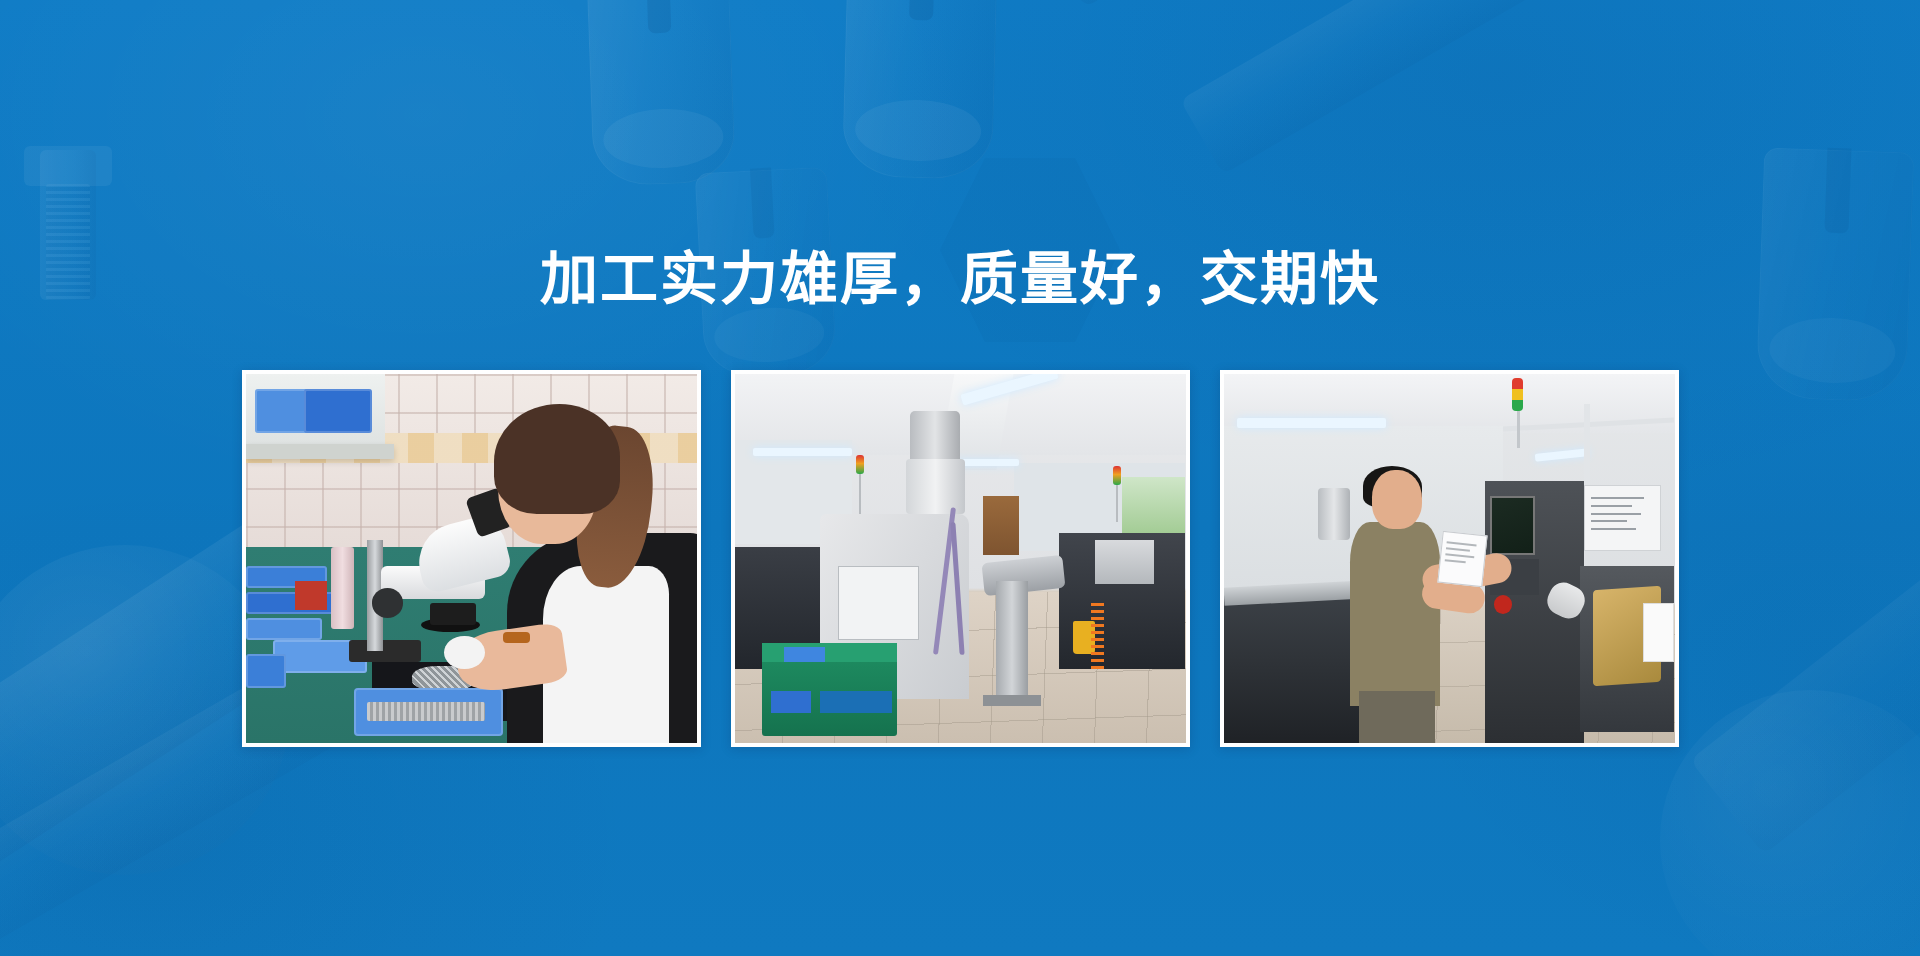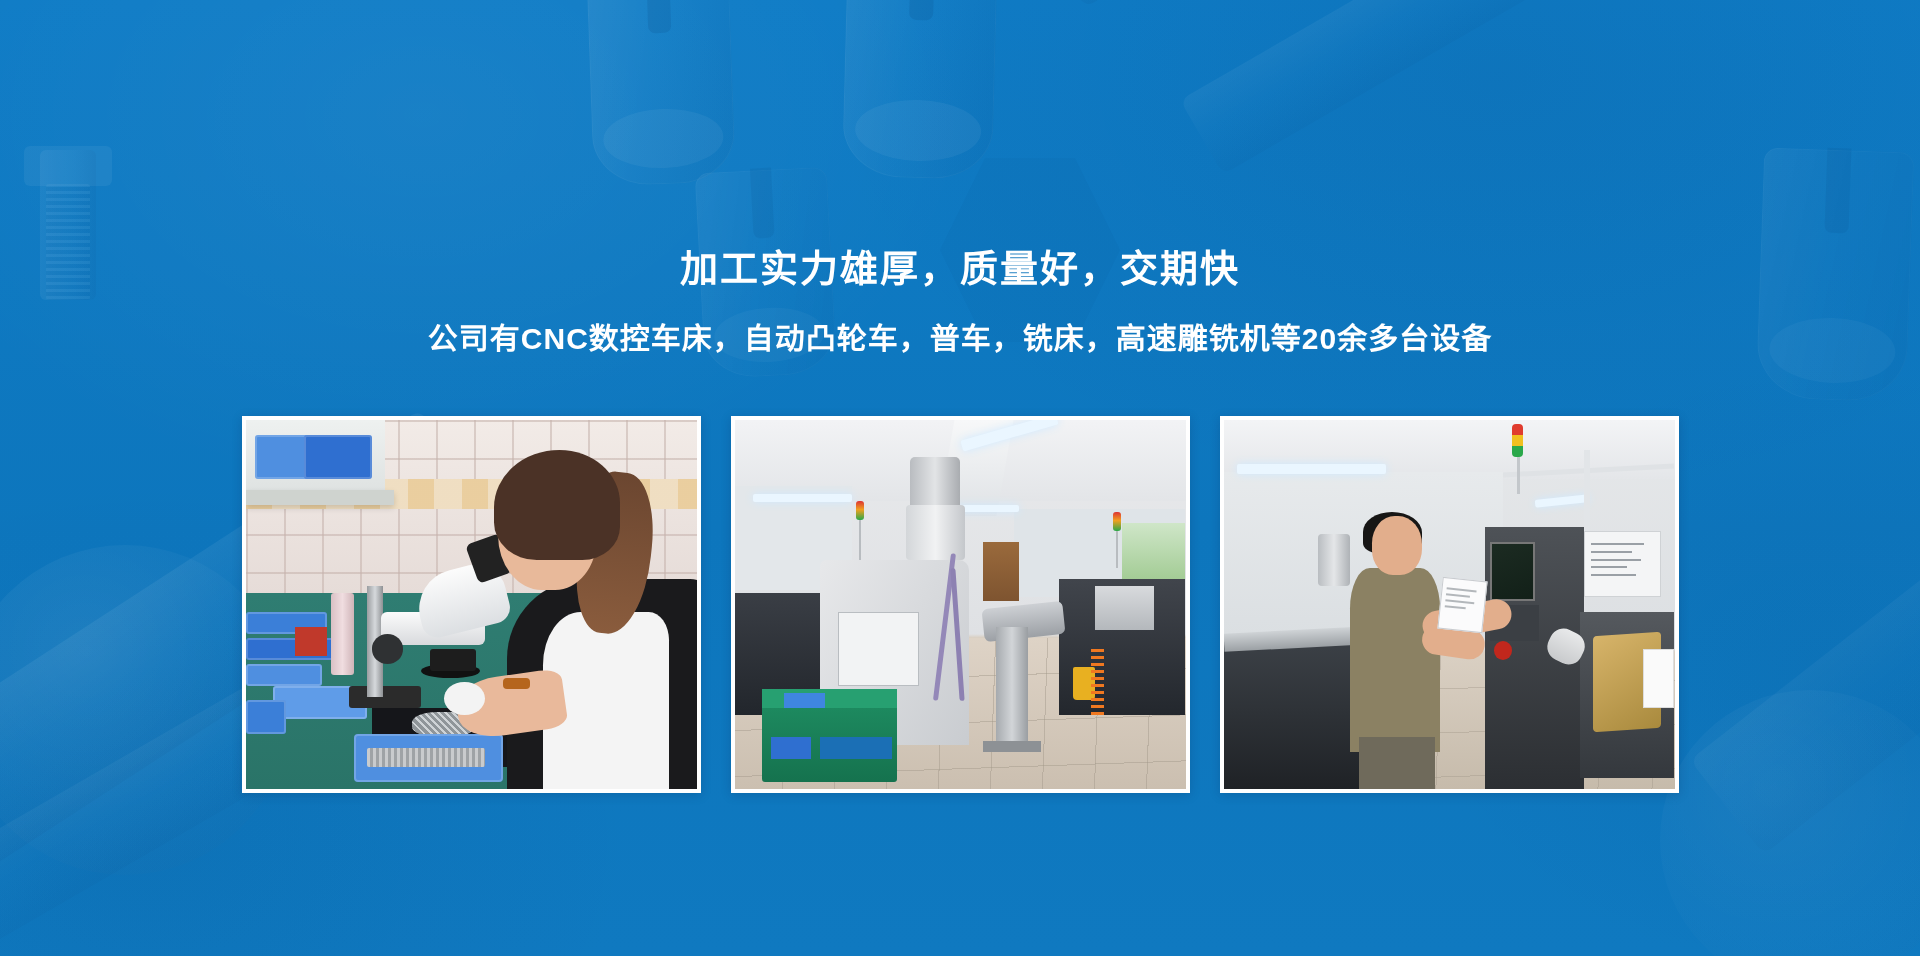--- a/index.html
+++ b/index.html
@@ -104,21 +104,21 @@
   
   .content {
     position:relative;
     z-index:3;
     width:1920px; height:956px;
     display:flex; flex-direction:column; align-items:center;
   }
 
   .headline {
     margin-top:250px;
-    font-size:38px;
+    font-size:58px;
     line-height:1;
     font-weight:bold;
     color:#ffffff;
     letter-spacing:2px;
     white-space:nowrap;
     text-align:center;
   }
 
   .subheadline {
     margin-top:36px;
@@ -395,21 +395,20 @@
     <div class="shaft shaft-b"></div>
     <div class="shaft shaft-c"></div>
     <div class="shaft shaft-d"></div>
     <div class="shaft shaft-e"></div>
   </div>
 
   <div class="content">
 
     <h1 class="headline">加工实力雄厚，质量好，交期快</h1>
 
-    <p class="subheadline">公司有CNC数控车床，自动凸轮车，普车，铣床，高速雕铣机等20余多台设备</p>
 
     <div class="gallery">
 
       <div class="photo-frame">
         <div class="photo p1">
           <div class="tilewall"></div>
           <div class="tile-band"></div>
           <div class="shelf2"></div>
           <div class="shelf"></div>
           <div class="basket b1"></div>

